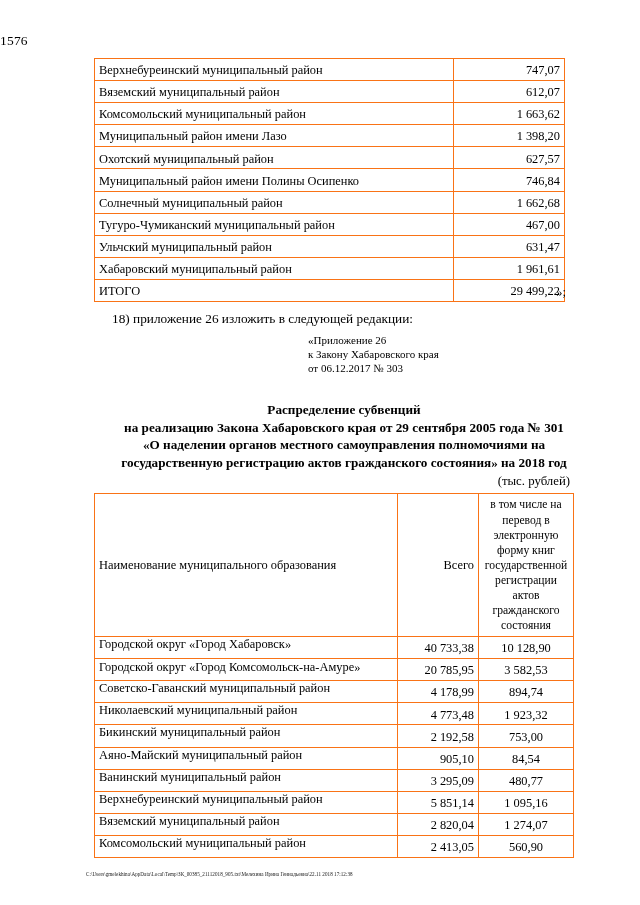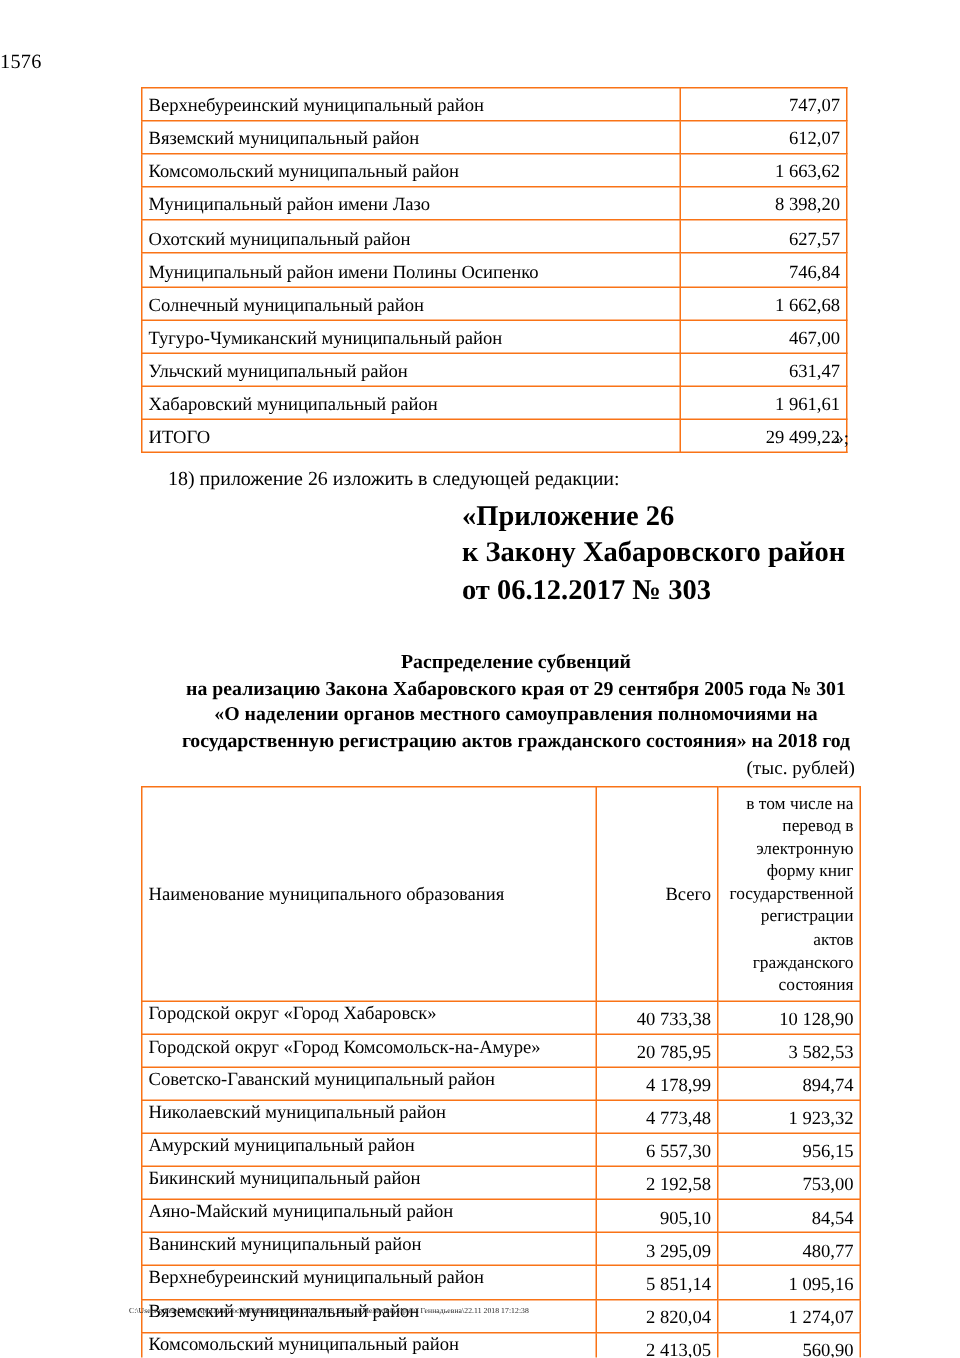--- a/index.html
+++ b/index.html
@@ -74,23 +74,22 @@
   .para-18 {
     font-size: 13.3px;
     margin: 9px 0 0 0;
     padding-left: 112px;
   }
 
   
   .appendix-ref {
     margin-top: 6px;
     padding-left: 308px;
-    font-size: 19px;
+    font-size: 11px;
     line-height: 1.28;
-    font-weight: bold;
   }
 
   
   .title-block {
     margin-top: 26px;
     text-align: center;
     font-weight: bold;
     font-size: 13.2px;
     line-height: 1.33;
   }
@@ -107,21 +106,21 @@
   
   .t2-wrap {
     margin: 3px auto 0 auto;
     width: 452px;
   }
   table.t2 {
     width: 452px;
   }
   table.t2 .c2-name { width: 294px; text-align: left; }
   table.t2 .c2-total { width: 72px;  text-align: right; }
-  table.t2 .c2-incl  { width: 86px;  text-align: right; }
+  table.t2 .c2-incl  { width: 86px;  text-align: center; }
 
   table.t2 thead td {
     text-align: center;
     vertical-align: middle;
     line-height: 1.30;
     padding: 3px 4px;
   }
   table.t2 thead td.h-incl {
     font-size: 11.6px;
   }
@@ -159,21 +158,21 @@
           <tr>
             <td class="c-name">Вяземский муниципальный район</td>
             <td class="c-val">612,07</td>
           </tr>
           <tr>
             <td class="c-name">Комсомольский муниципальный район</td>
             <td class="c-val">1 663,62</td>
           </tr>
           <tr>
             <td class="c-name">Муниципальный район имени Лазо</td>
-            <td class="c-val">8 398,20</td>
+            <td class="c-val">1 398,20</td>
           </tr>
           <tr>
             <td class="c-name">Охотский муниципальный район</td>
             <td class="c-val">627,57</td>
           </tr>
           <tr>
             <td class="c-name">Муниципальный район имени Полины Осипенко</td>
             <td class="c-val">746,84</td>
           </tr>
           <tr>
@@ -198,21 +197,21 @@
           </tr>
         </tbody>
     </table>
     <span class="closing-quote">»;</span>
   </div>
 
   <div class="para-18">18) приложение 26 изложить в следующей редакции:</div>
 
   <div class="appendix-ref">
     <div>«Приложение 26</div>
-    <div>к Закону Хабаровского район</div>
+    <div>к Закону Хабаровского края</div>
     <div>от 06.12.2017 № 303</div>
   </div>
 
   <div class="title-block">
     <span class="t-line">Распределение субвенций</span>
     <span class="t-line">на реализацию Закона Хабаровского края от 29 сентября 2005 года № 301</span>
     <span class="t-line">«О наделении органов местного самоуправления полномочиями на</span>
     <span class="t-line">государственную регистрацию актов гражданского состояния» на 2018 год</span>
     <div class="units-note">(тыс. рублей)</div>
   </div>
@@ -241,25 +240,20 @@
             <td class="c2-name">Советско-Гаванский муниципальный район</td>
             <td class="c2-total">4 178,99</td>
             <td class="c2-incl">894,74</td>
           </tr>
           <tr>
             <td class="c2-name">Николаевский муниципальный район</td>
             <td class="c2-total">4 773,48</td>
             <td class="c2-incl">1 923,32</td>
           </tr>
           <tr>
-            <td class="c2-name">Амурский муниципальный район</td>
-            <td class="c2-total">6 557,30</td>
-            <td class="c2-incl">956,15</td>
-          </tr>
-          <tr>
             <td class="c2-name">Бикинский муниципальный район</td>
             <td class="c2-total">2 192,58</td>
             <td class="c2-incl">753,00</td>
           </tr>
           <tr>
             <td class="c2-name">Аяно-Майский муниципальный район</td>
             <td class="c2-total">905,10</td>
             <td class="c2-incl">84,54</td>
           </tr>
           <tr>

